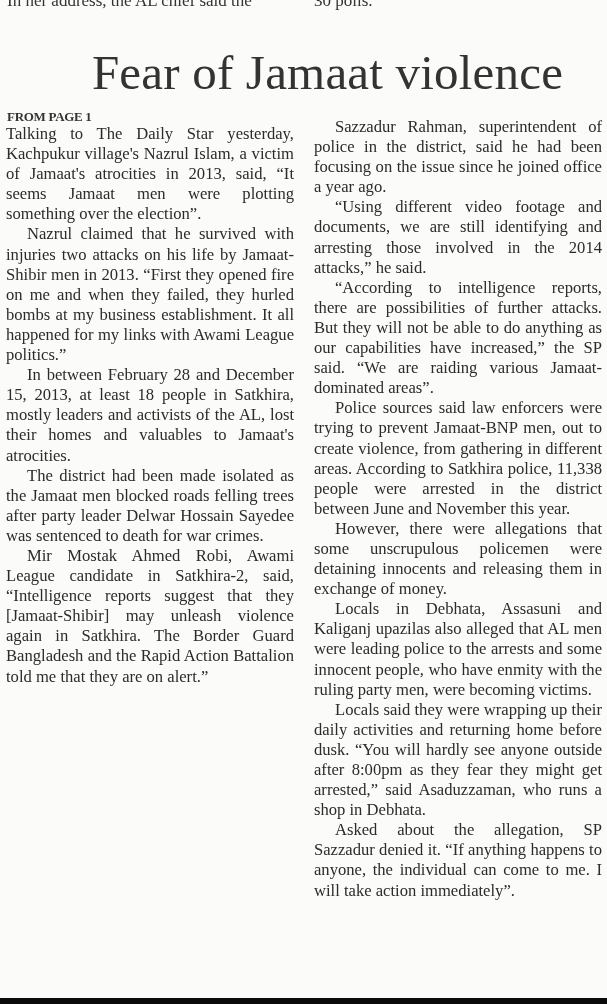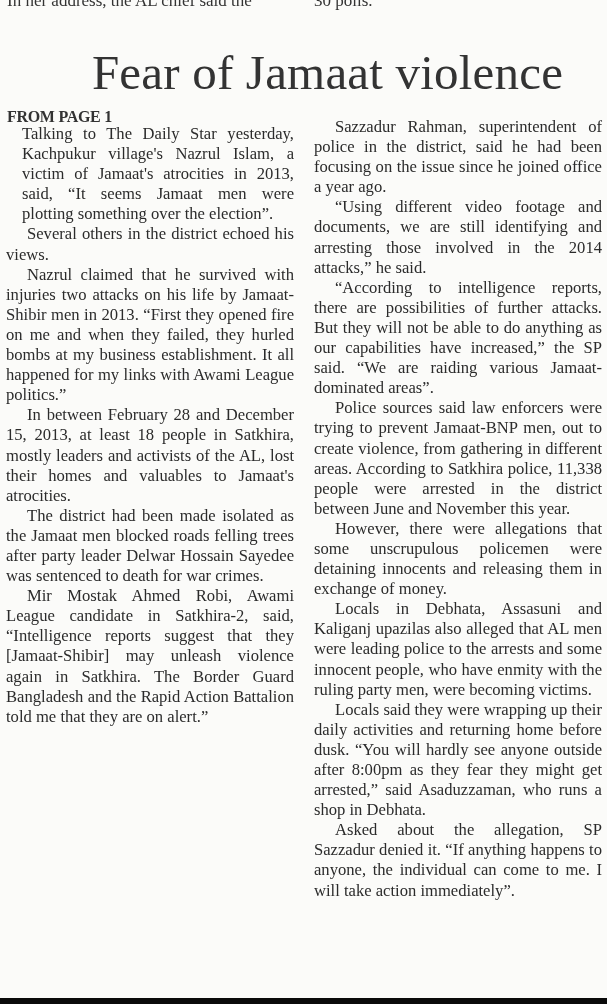--- a/index.html
+++ b/index.html
@@ -51,34 +51,34 @@
     font-size: 16.6px;
     line-height: 20.1px;
     color: #2b2b2b;
   }
   .col-left { left: 6px; width: 288px; top: 110px; }
   .col-right { left: 314px; width: 288px; top: 117px; }
 
   .kicker {
     font-family: "Liberation Serif", serif;
     font-weight: bold;
-    font-size: 16px;
+    font-size: 13px;
     line-height: 13px;
     letter-spacing: -0.3px;
     color: #333;
     margin: 0 0 0 1px;
     height: 14px;
   }
   .col p {
     margin: 0;
     text-align: justify;
     text-indent: 21px;
     hyphens: manual;
   }
-  .col p.no-indent { text-indent: 0; margin-left: 16px; }
+  .col p.no-indent { text-indent: 0; }
 
   .bottom-bar {
     position: absolute;
     left: 0;
     top: 998px;
     width: 607px;
     height: 6px;
     background: #0a0a0a;
   }
 </style>
@@ -88,21 +88,20 @@
 <div class="top-line">
   <span class="left-frag">In her address, the AL chief said the</span>
   <span class="right-frag">30 polls.</span>
 </div>
 
 <h1 class="headline">Fear of Jamaat violence</h1>
 
 <div class="col col-left">
   <div class="kicker">FROM PAGE 1</div>
   <p class="no-indent">Talking to The Daily Star yesterday, Kachpukur village's Nazrul Islam, a victim of Jamaat's atrocities in 2013, said, “It seems Jamaat men were plotting something over the election”.</p>
-  <p>Several others in the district ech­oed his views.</p>
   <p>Nazrul claimed that he survived with injuries two attacks on his life by Jamaat-Shibir men in 2013. “First they opened fire on me and when they failed, they hurled bombs at my business establishment. It all hap­pened for my links with Awami League politics.”</p>
   <p>In between February 28 and December 15, 2013, at least 18 peo­ple in Satkhira, mostly leaders and activists of the AL, lost their homes and valuables to Jamaat's atrocities.</p>
   <p>The district had been made iso­lated as the Jamaat men blocked roads felling trees after party leader Delwar Hossain Sayedee was sen­tenced to death for war crimes.</p>
   <p>Mir Mostak Ahmed Robi, Awami League candidate in Satkhira-2, said, “Intelligence reports suggest that they [Jamaat-Shibir] may unleash violence again in Satkhira. The Border Guard Bangladesh and the Rapid Action Battalion told me that they are on alert.”</p>
 </div>
 
 <div class="col col-right">
   <p>Sazzadur Rahman, superinten­dent of police in the district, said he had been focusing on the issue since he joined office a year ago.</p>
   <p>“Using different video footage and documents, we are still identify­ing and arresting those involved in the 2014 attacks,” he said.</p>
   <p>“According to intelligence reports, there are possibilities of further attacks. But they will not be able to do anything as our capabili­ties have increased,” the SP said. “We are raiding various Jamaat-dominated areas”.</p>

